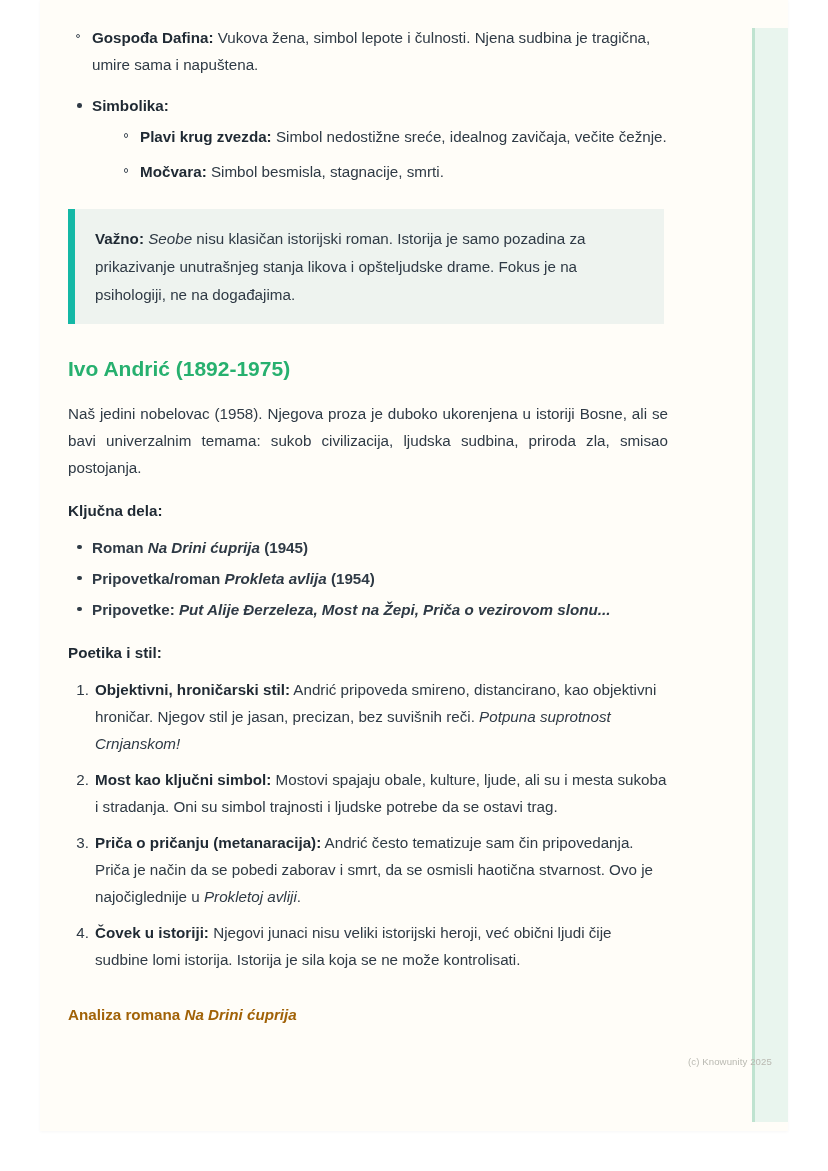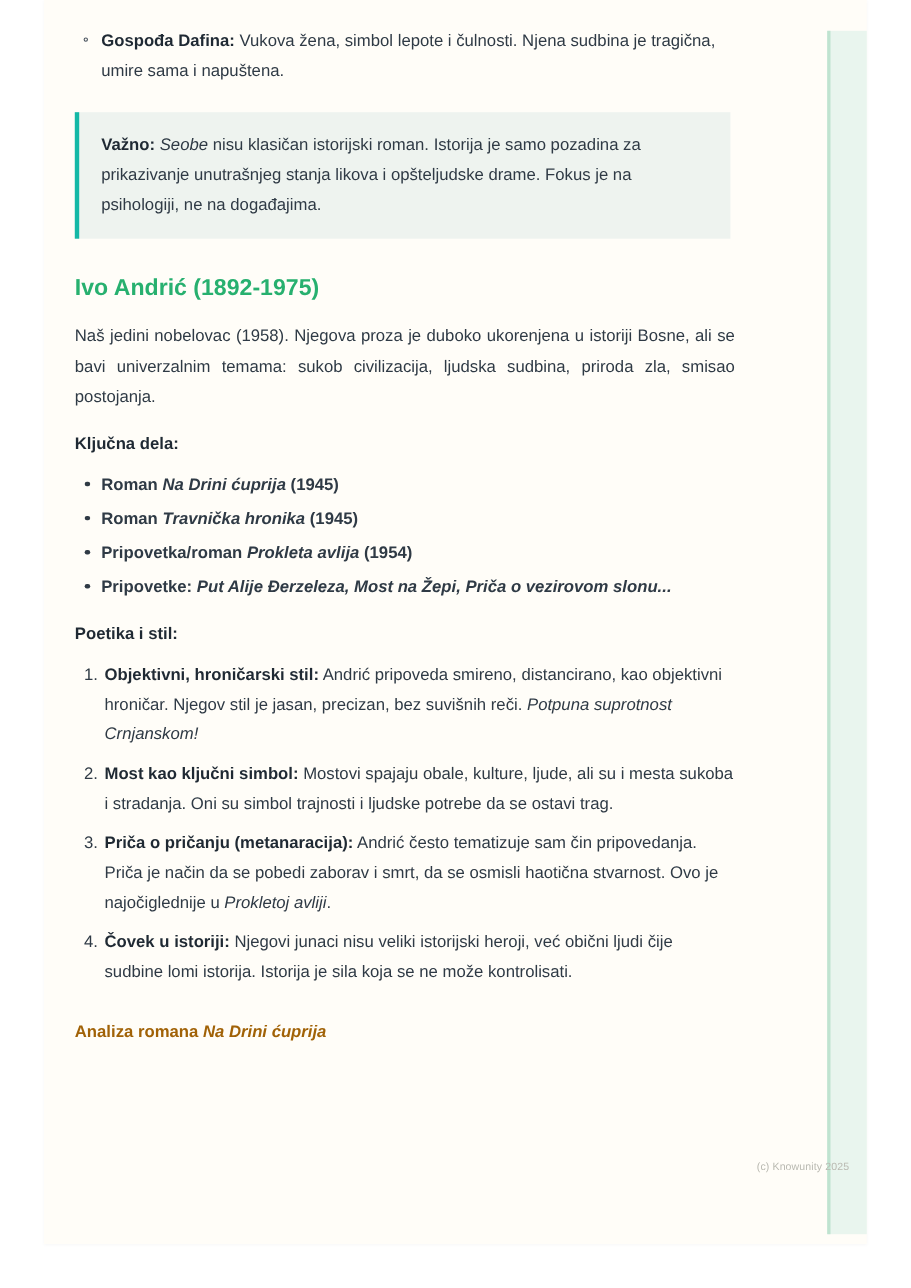--- a/index.html
+++ b/index.html
@@ -120,21 +120,21 @@
 
   .label-line {
     font-weight: 700;
     color: #1f2933;
     margin: 16px 0 10px 0;
   }
 
   
   .callout {
     background: #eef3ef;
-    border-left: 4px solid #14b8a6;
+    border-left: 7px solid #14b8a6;
     padding: 16px 22px 16px 20px;
     margin: 24px 4px 30px 0;
     box-sizing: border-box;
     text-align: left;
     line-height: 1.82;
   }
 
   
   .section-heading {
     color: #27b06f;
@@ -169,40 +169,50 @@
   <div id="right-strip"></div>
 
   <div id="content">
 
     <ul>
       <li class="circle">
         <span class="b">Gospođa Dafina:</span><span> Vukova žena, simbol lepote i čulnosti. Njena sudbina je tragična, umire sama i napuštena.</span>
       </li>
     </ul>
 
+    <ul style="margin-top:14px;">
+      <li class="disc">
+        <span class="b">Simbolika:</span>
+        <ul class="nested">
+          <li class="circle">
+            <span class="b">Plavi krug zvezda:</span><span> Simbol nedostižne sreće, idealnog zavičaja, večite čežnje.</span>
+          </li>
+          <li class="circle">
+            <span class="b">Močvara:</span><span> Simbol besmisla, stagnacije, smrti.</span>
+          </li>
+        </ul>
+      </li>
+    </ul>
 
     <div class="callout">
       <span class="b">Važno:</span>
       <span> </span><span class="i">Seobe</span><span> nisu klasičan istorijski roman. Istorija je samo pozadina za prikazivanje unutrašnjeg stanja likova i opšteljudske drame. Fokus je na psihologiji, ne na događajima.</span>
     </div>
 
     <div class="section-heading">Ivo Andrić (1892-1975)</div>
 
     <p class="para">Naš jedini nobelovac (1958). Njegova proza je duboko ukorenjena u istoriji Bosne, ali se bavi univerzalnim temama: sukob civilizacija, ljudska sudbina, priroda zla, smisao postojanja.</p>
 
     <div class="label-line">Ključna dela:</div>
 
     <ul>
       <li class="disc tight">
         <span>Roman </span><span class="i">Na Drini ćuprija</span><span> (1945)</span>
       </li>
       <li class="disc tight">
-        <span>Roman </span><span class="i">Travnička hronika</span><span> (1945)</span>
-      </li>
-      <li class="disc tight">
         <span>Pripovetka/roman </span><span class="i">Prokleta avlija</span><span> (1954)</span>
       </li>
       <li class="disc tight">
         <span>Pripovetke: </span><span class="i">Put Alije Đerzeleza, Most na Žepi, Priča o vezirovom slonu</span><span class="i">...</span>
       </li>
     </ul>
 
     <div class="label-line">Poetika i stil:</div>
 
     <ol class="numbered">

